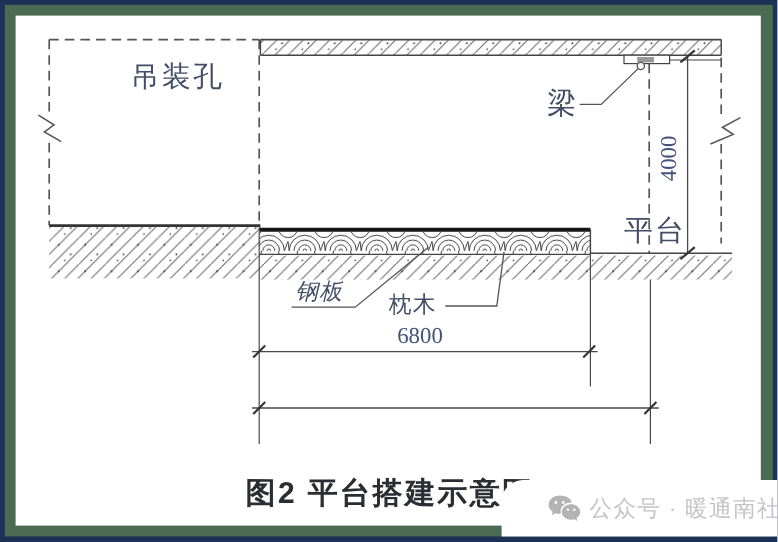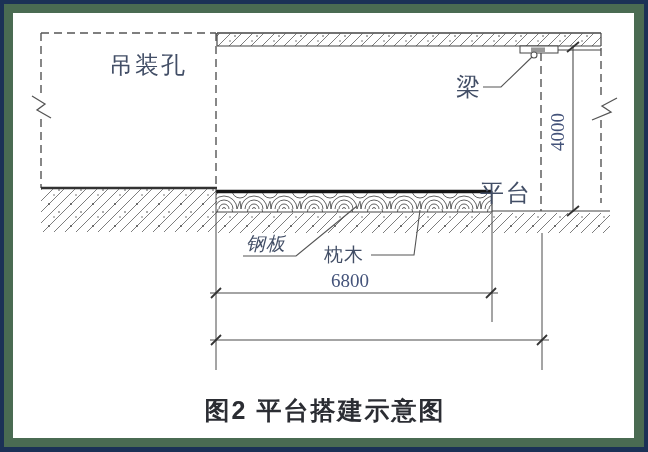--- a/index.html
+++ b/index.html
@@ -142,22 +142,37 @@
     </g>
 
     <g stroke="#555" stroke-width="1.1" fill="none">
       <polyline points="243,256 296,256 357,206"></polyline>
       <polyline points="371,255 414,255 420,210"></polyline>
     </g>
   </svg>
 
   <div class="lbl big" id="lbl-hoisting" style="left:109px;top:53px;">吊装孔</div>
   <div class="lbl big" style="left:456px;top:75px;">梁</div>
-  <div class="lbl big" style="left:480px;top:181px;">平台</div>
+  <div class="lbl big" style="left:520px;top:181px;">平台</div>
   <div class="lbl small" style="left:246px;top:234px;font-style:italic;">钢板</div>
   <div class="lbl small" style="left:324px;top:245px;text-align:center;">枕木</div>
 
   <div class="dim" style="left:320px;top:270px;width:60px;font-family:Liberation Serif, serif;">6800</div>
   <div class="dim" id="dim-4000" style="left:535px;top:121px;width:46px;">4000</div>
 
   <div id="caption">图2  平台搭建示意图</div>
 
+  <div id="watermark">
+    <svg id="watermark-icon" width="28" height="26" viewBox="0 0 28 26">
+      <g fill="#b3b3b3">
+        <path d="M10.5,2 C5.3,2 1.2,5.4 1.2,9.6 c0,2.4 1.3,4.5 3.4,5.9 l-0.9,2.8 3.2-1.6 c1.1,0.3 2.3,0.5 3.6,0.5 0.3,0 0.6,0 0.9,-0.1 -0.2,-0.6 -0.3,-1.3 -0.3,-2 0,-4.1 3.9,-7.4 8.7,-7.4 0.3,0 0.5,0 0.8,0 C19.7,4.4 15.5,2 10.5,2 Z"></path>
+        <path d="M19.9,9.3 c-4.3,0-7.8,2.9-7.8,6.4 0,3.5 3.5,6.4 7.8,6.4 0.9,0 1.8,-0.1 2.6,-0.4 l2.8,1.4 -0.8,-2.4 c1.9,-1.2 3.1,-3 3.1,-5 C27.6,12.2 24.2,9.3 19.9,9.3 Z"></path>
+      </g>
+      <g fill="#ffffff">
+        <circle cx="7.2" cy="7.8" r="1.2"></circle>
+        <circle cx="13.4" cy="7.8" r="1.2"></circle>
+        <circle cx="17.2" cy="13.7" r="1.0"></circle>
+        <circle cx="22.6" cy="13.7" r="1.0"></circle>
+      </g>
+    </svg>
+    <span id="watermark-text">公众号 · 暖通南社</span>
+  </div>
 </div>
 
 </body></html>

